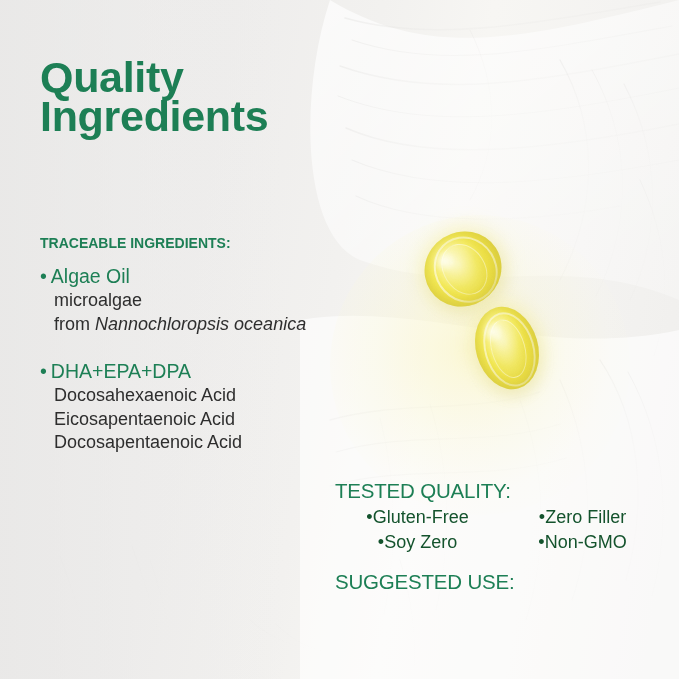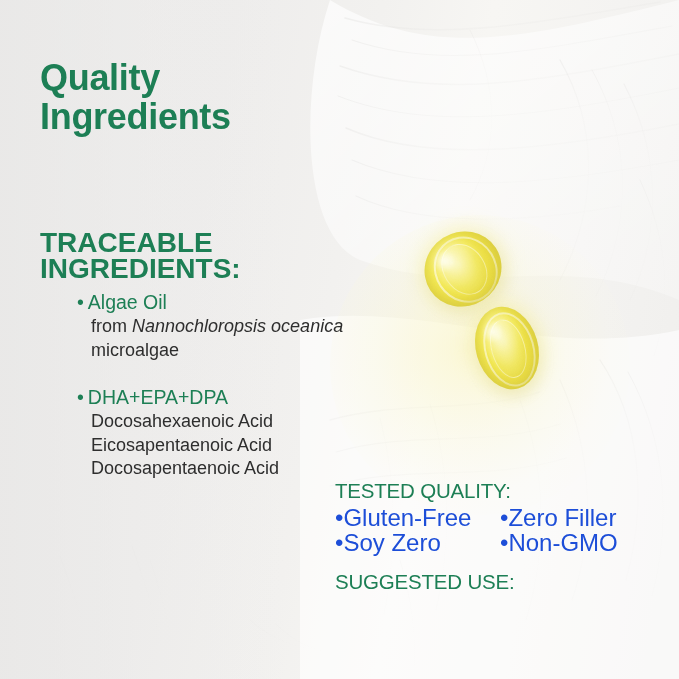--- a/index.html
+++ b/index.html
@@ -47,43 +47,43 @@
     background: linear-gradient(90deg, rgba(233,232,231,0.85) 0%, rgba(236,235,234,0.35) 22%, rgba(255,255,255,0) 42%);
     pointer-events: none;
   }
 
   
   .title {
     position: absolute;
     left: 40px;
     top: 58px;
     color: #1d7f55;
-    font-size: 36px;
+    font-size: 43px;
     font-weight: bold;
     line-height: 39px;
     letter-spacing: -0.3px;
     white-space: pre-line;
   }
 
   .section-head {
     color: #1d7f55;
-    font-size: 28px;
+    font-size: 14px;
     font-weight: bold;
     letter-spacing: 0px;
     line-height: 26px;
   }
 
   
   .left-block {
     position: absolute;
     left: 40px;
     top: 230px;
     width: 330px;
   }
-  .ing-group { margin-top: 7px; margin-left: 37px; }
+  .ing-group { margin-top: 7px; }
   .ing-group.second { margin-top: 22px; }
 
   .ing-title {
     color: #1d7f55;
     font-size: 19.5px;
     line-height: 26px;
     font-weight: normal;
     white-space: nowrap;
   }
   .ing-title .bul { margin-right: 4px; }
@@ -109,24 +109,25 @@
     font-weight: normal;
     line-height: 26px;
     letter-spacing: -0.2px;
   }
   .two-col {
     display: flex;
     margin-top: 1px;
   }
   .two-col .col { width: 50%; }
   .bullet-line {
-    color: #1d4ed8;
-    font-size: 24px;
+    color: #14532d;
+    font-size: 18px;
     line-height: 25px;
     white-space: nowrap;
+    text-align: center;
   }
   .rb-head.use { margin-top: 14px; }
   .use-list { margin-top: 1px; }
 
   
   .capsule {
     position: absolute;
     border-radius: 50%;
   }
   .capsule .shell {
@@ -268,22 +269,22 @@
   </div>
 
   <div class="title">Quality
 Ingredients</div>
 
   <div class="left-block">
     <div class="section-head">TRACEABLE INGREDIENTS:</div>
 
     <div class="ing-group">
       <div class="ing-title"><span class="bul">•</span><span>Algae Oil</span></div>
+      <div class="ing-sub">microalgae</div>
       <div class="ing-sub"><span>from </span><em>Nannochloropsis oceanica</em></div>
-      <div class="ing-sub">microalgae</div>
     </div>
 
     <div class="ing-group second">
       <div class="ing-title"><span class="bul">•</span><span>DHA+EPA+DPA</span></div>
       <div class="ing-sub">Docosahexaenoic Acid</div>
       <div class="ing-sub">Eicosapentaenoic Acid</div>
       <div class="ing-sub">Docosapentaenoic Acid</div>
     </div>
   </div>
 

